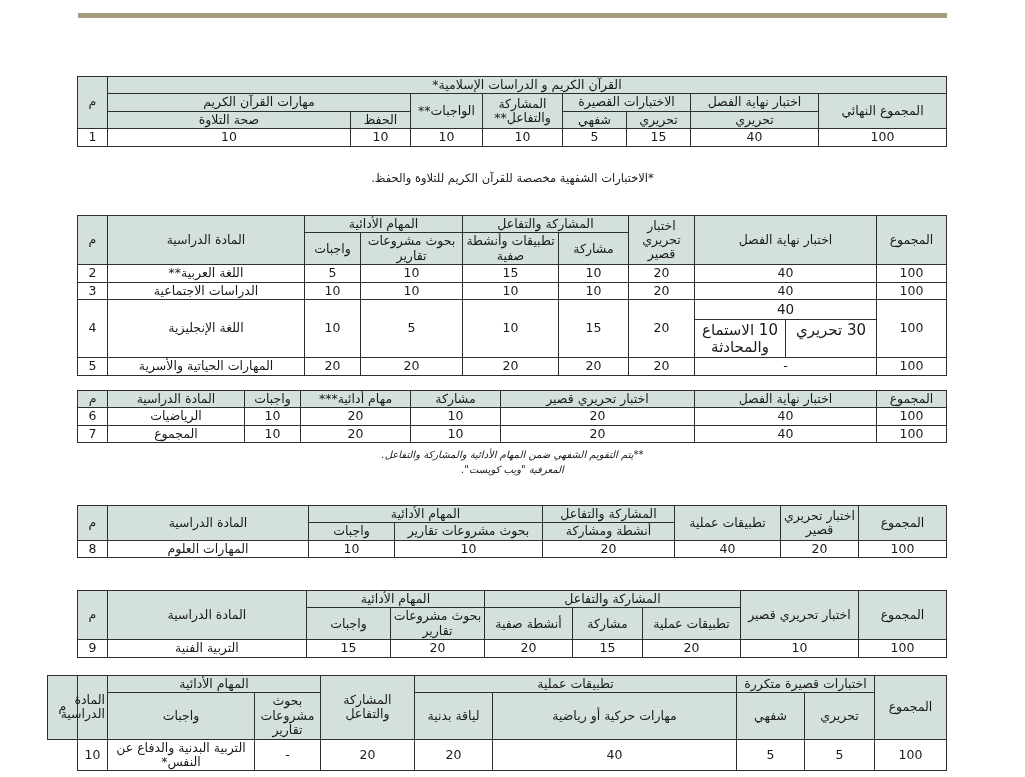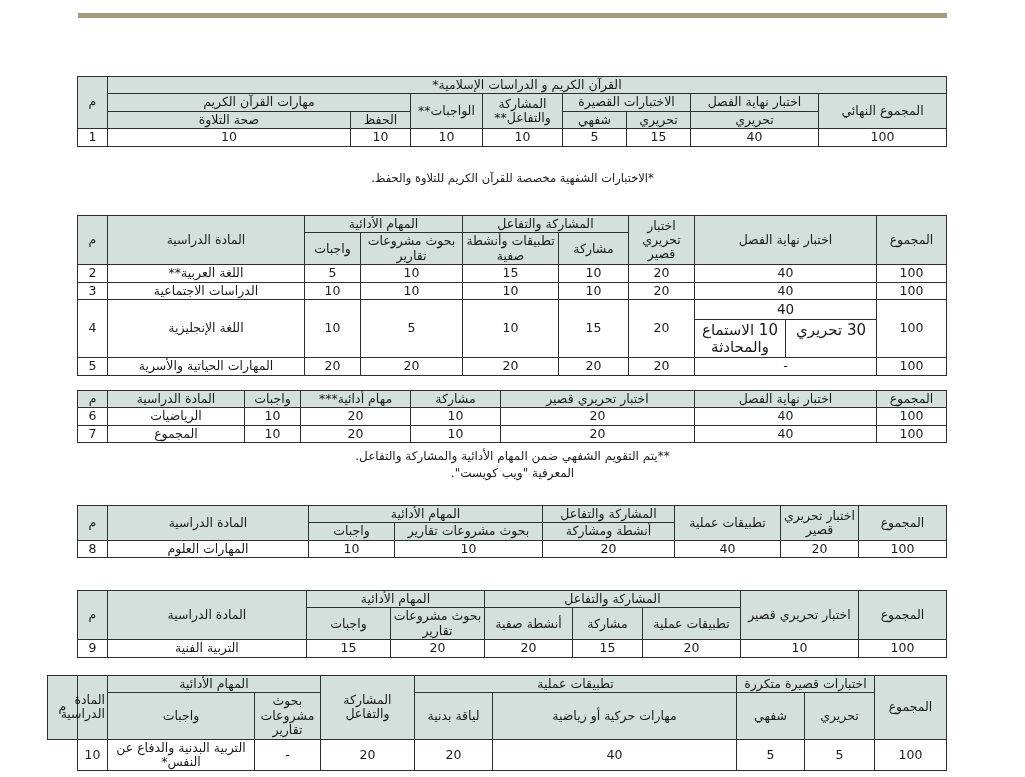--- a/index.html
+++ b/index.html
@@ -87,21 +87,21 @@
     position: absolute;
     left: 78px;
     width: 869px;
     text-align: center;
     font-size: 11.5px;
     color: #1a1a1a;
     line-height: 1.45;
     direction: rtl;
   }
   .notes div { white-space: normal; }
-  .notes.small { font-size: 12px; }
+  .notes.small { font-size: 10px; font-style: italic; }
 
   
   .watermark {
     position: absolute;
     left: 0px; top: 742px;
     background: #1a5fb4;
     color: #ffffff;
     font-family: "DejaVu Sans Mono", "Liberation Mono", monospace;
     font-weight: bold;
     font-size: 21px;

